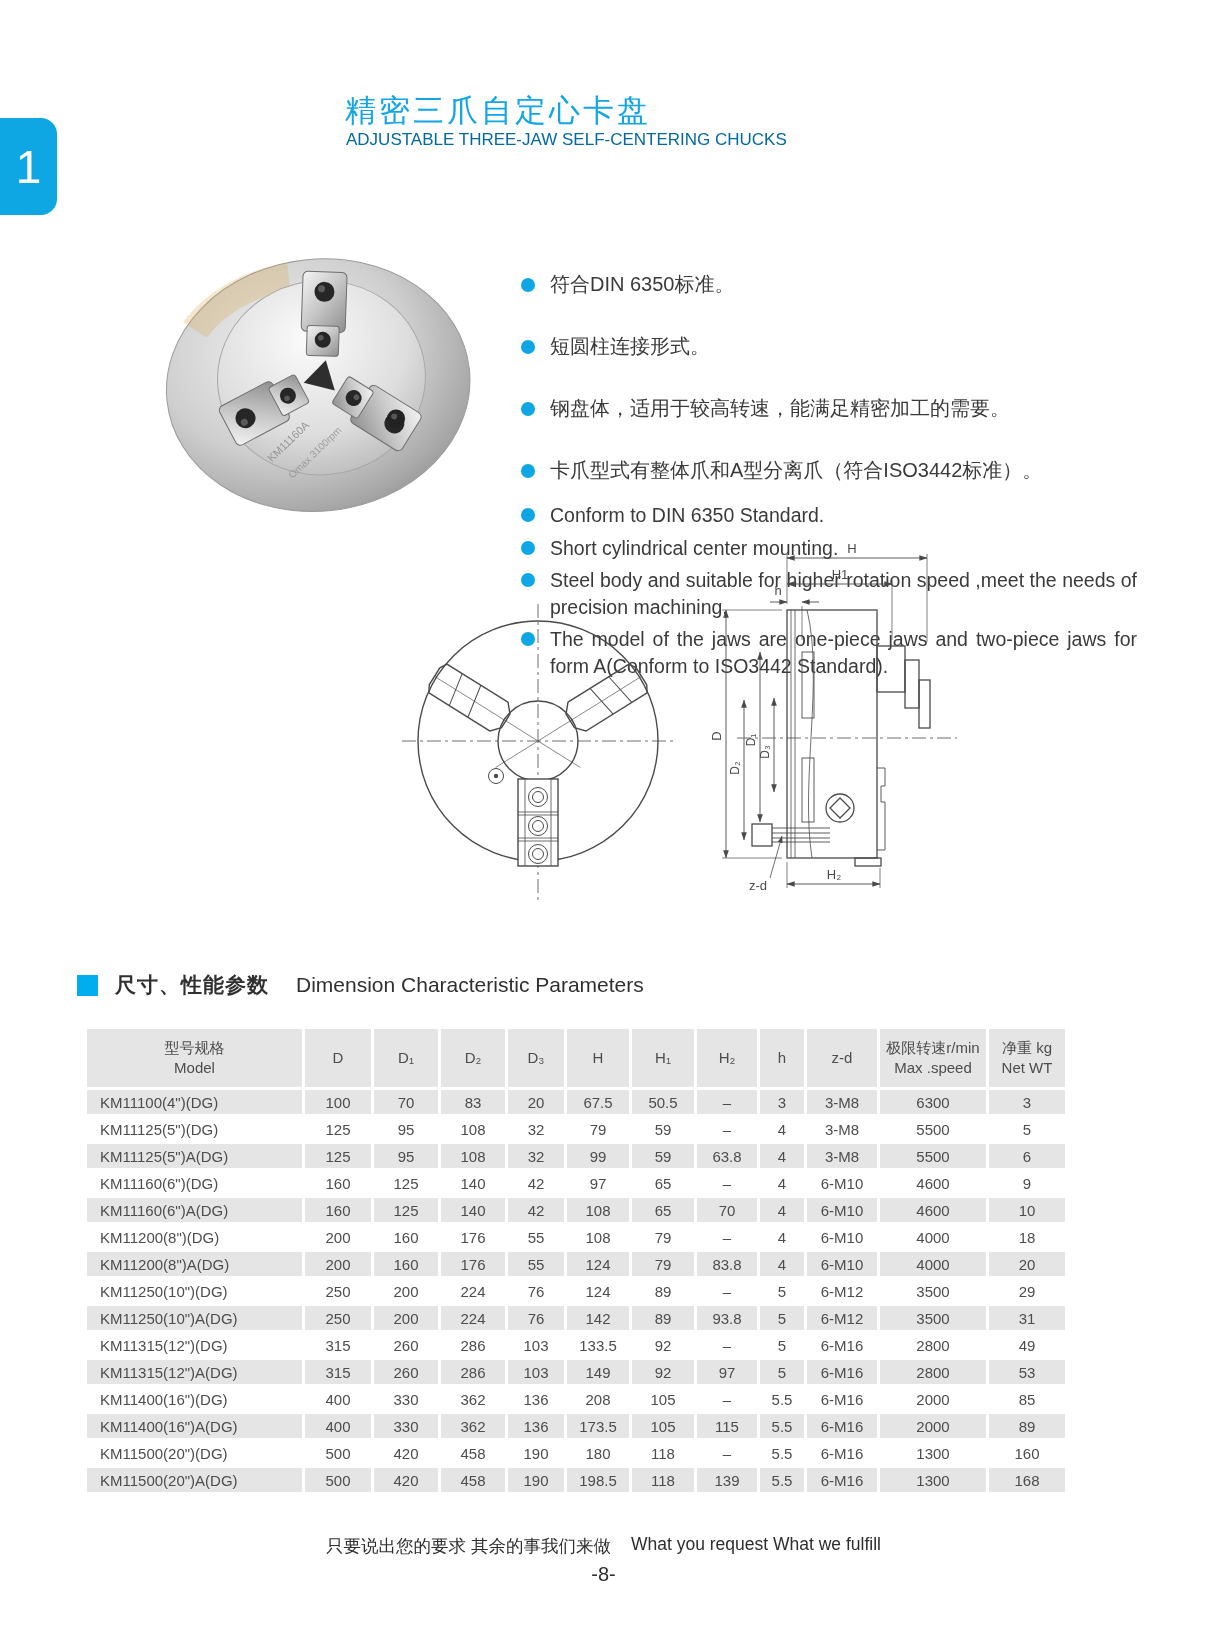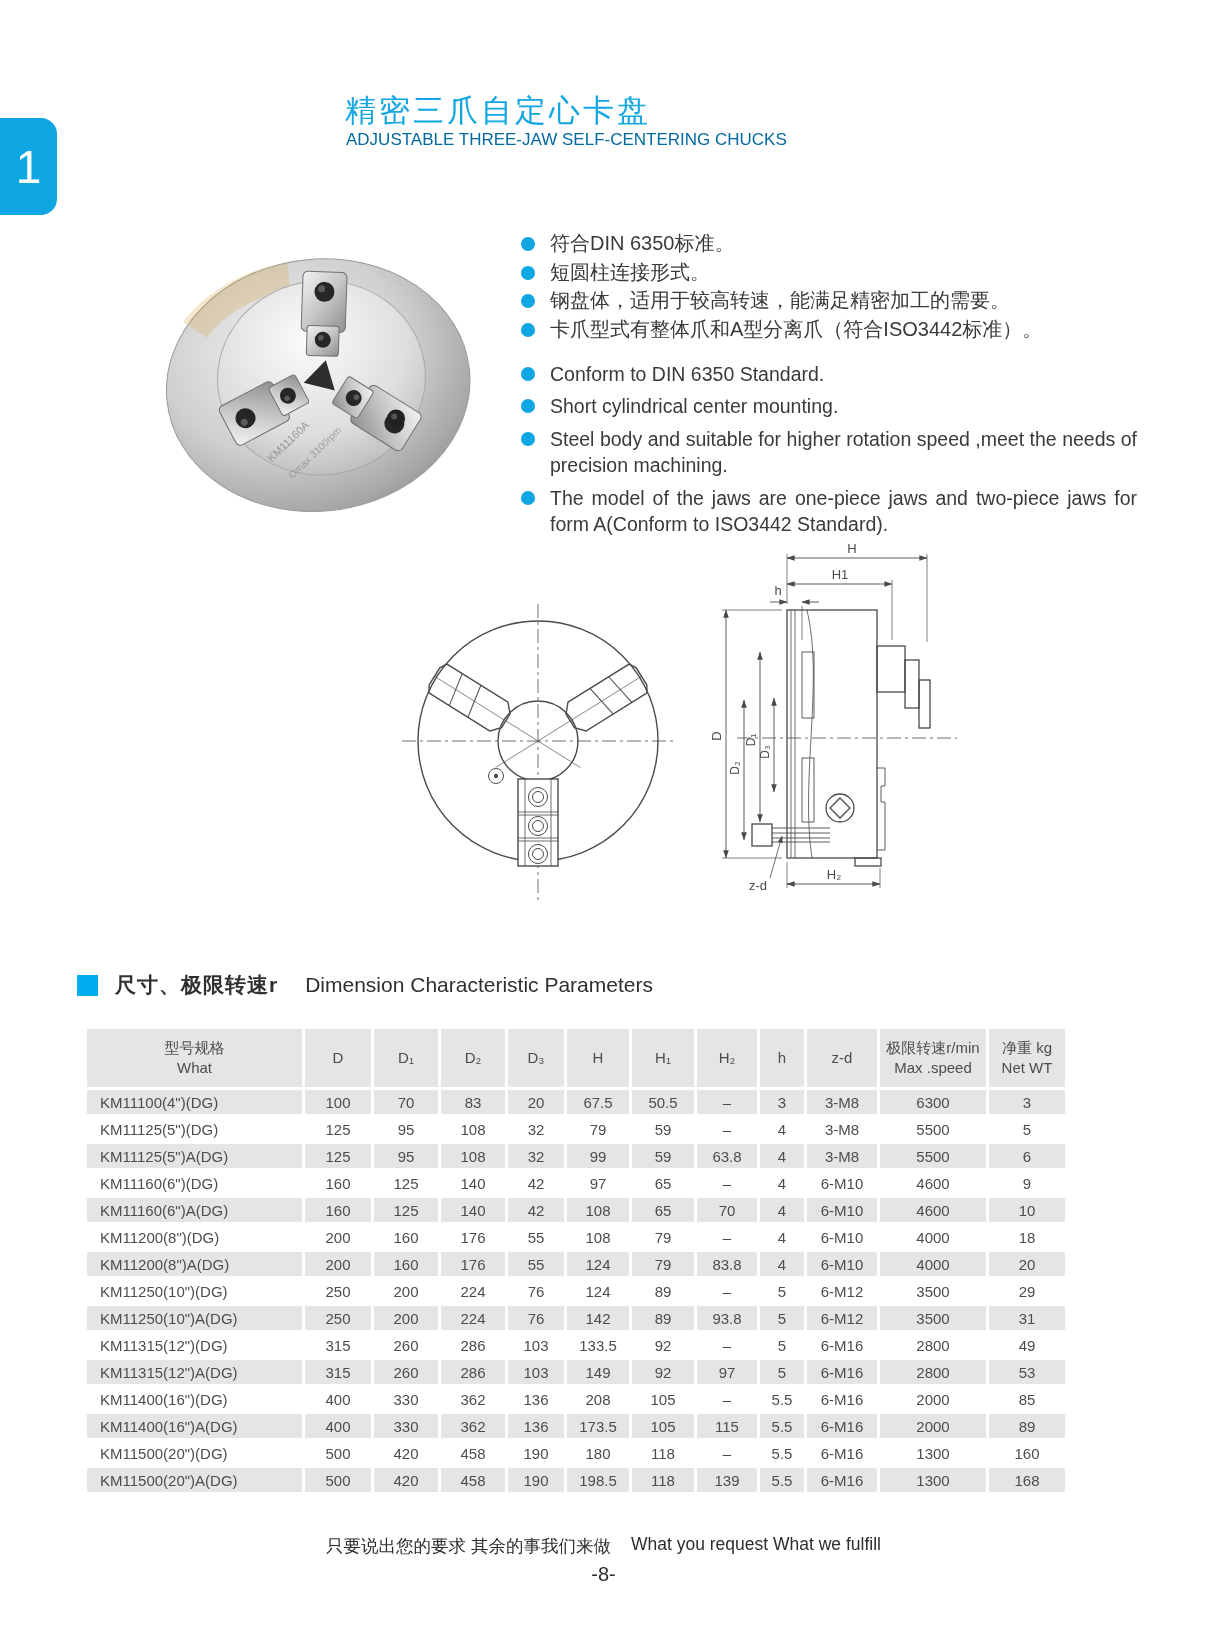--- a/index.html
+++ b/index.html
@@ -27,21 +27,21 @@
     position:absolute; left:346px; top:130px; color:#0369a1;
     font-size:17px; letter-spacing:0; white-space:nowrap;
   }
   
   .photo { position:absolute; left:150px; top:248px; width:340px; height:280px; }
   
   .features { position:absolute; left:519px; top:233px; width:618px; }
   .feat-list { list-style:none; margin:0; padding:0; }
   .feat-list li { position:relative; padding-left:31px; }
   .feat-cn { font-size:20px; color:#3a3a3a; }
-  .feat-cn li { margin-bottom:7.5px; line-height:21px; }
+  .feat-cn li { margin-bottom:7.5px; line-height:21px;margin-top:41px; }
   .feat-en { margin-top:21px; font-size:19.5px; color:#3a3a3a; }
   .feat-en li { margin-bottom:6px; line-height:26.5px; text-align:justify; }
   .bullet-dot {
     position:absolute; left:2px; top:4px; width:14px; height:14px;
     border-radius:50%; background:#0ea7e4;
   }
   .feat-en .bullet-dot { top:6px; }
   
   .drawing { position:absolute; }
   .drawing-front { left:388px; top:598px; }
@@ -281,21 +281,21 @@
 
       <line x1="75" y1="344" x2="168" y2="344" stroke-width="0.9" marker-start="url(#sa)" marker-end="url(#sa)"></line>
       <line x1="75" y1="322" x2="75" y2="348" stroke-width="0.7"></line>
       <line x1="168" y1="328" x2="168" y2="348" stroke-width="0.7"></line>
       <text x="122" y="339" font-size="13" fill="#4a4a4a" stroke="none" text-anchor="middle">H₂</text>
     </svg>
   </div>
 
   <div class="section-title">
     <span class="section-sq"></span>
-    <span class="st-cn">尺寸、极限转速r</span>
+    <span class="st-cn">尺寸、性能参数</span>
     <span class="st-en">Dimension  Characteristic Parameters</span>
   </div>
 
   <table class="param-table">
     <colgroup>
       <col style="width:215px">
         <col style="width:66px">
         <col style="width:64px">
         <col style="width:64px">
       <col style="width:56px">
@@ -304,21 +304,21 @@
         <col style="width:60px">
       <col style="width:44px">
         <col style="width:70px">
         <col style="width:106px">
         <col style="width:76px">
     </colgroup>
     <thead>
       <tr>
         <th>
           <div>型号规格</div>
-          <div>What</div>
+          <div>Model</div>
         </th>
         <th>D</th>
         <th>D₁</th>
         <th>D₂</th>
         <th>D₃</th>
         <th>H</th>
         <th>H₁</th>
         <th>H₂</th>
         <th>h</th>
         <th>z-d</th>

